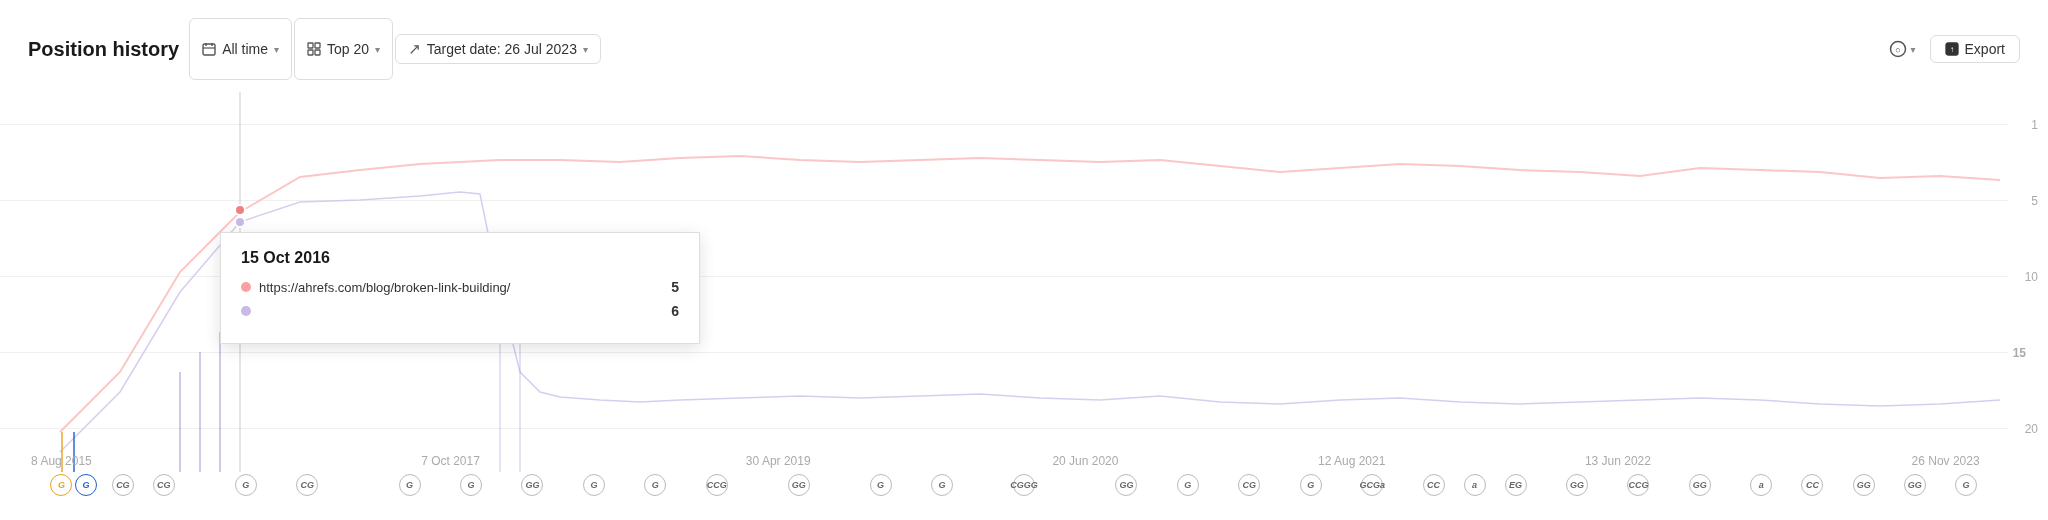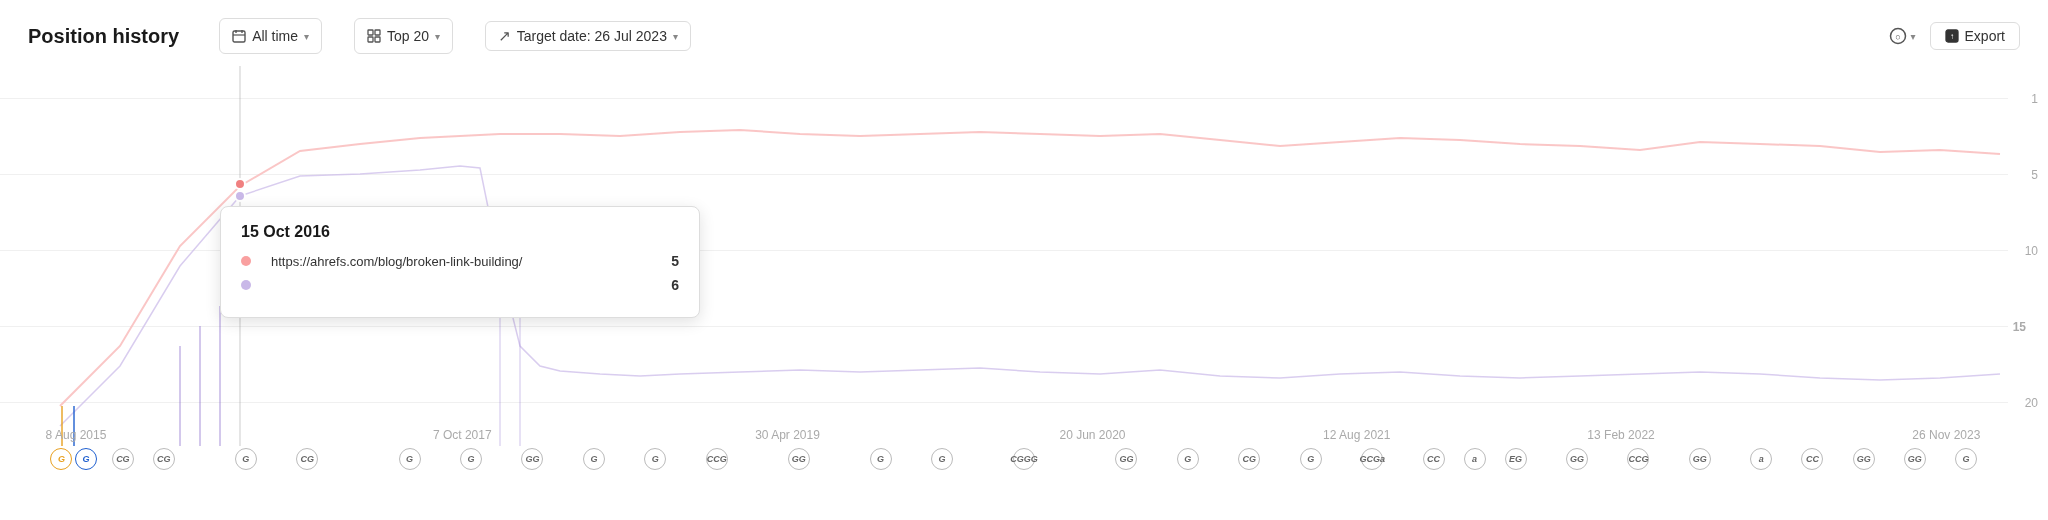--- a/index.html
+++ b/index.html
@@ -9,37 +9,37 @@
       width: 2048px;
       height: 520px;
       overflow: hidden;
       position: relative;
     }
 
     .header {
       display: flex;
       align-items: center;
       padding: 18px 28px 12px 28px;
-      gap: 32px;
+      gap: 2px;
     }
 
     .page-title {
       font-size: 20px;
       font-weight: 700;
       color: #1a1a1a;
       margin-right: 8px;
     }
 
     .filter-btn {
       display: flex;
       align-items: center;
       gap: 6px;
       border: 1px solid #ddd;
       border-radius: 6px;
-      padding: 9px 12px;
+      padding: 22px 12px;
       font-size: 14px;
       color: #333;
       background: #fff;
       cursor: pointer;
       user-select: none;
     }
 
     .target-date-btn {
       display: flex;
       align-items: center;
@@ -100,38 +100,38 @@
       height: 380px;
     }
 
     
     .tooltip {
       position: absolute;
       top: 140px;
       left: 220px;
       background: #fff;
       border: 1px solid #ddd;
-      border-radius: 8px;
+      border-radius: 0;
       padding: 16px 20px;
       box-shadow: 0 4px 16px rgba(0,0,0,0.12);
       width: 480px;
       z-index: 10;
     }
 
     .tooltip-date {
       font-size: 16px;
       font-weight: 700;
       color: #1a1a1a;
       margin-bottom: 12px;
     }
 
     .tooltip-row {
       display: flex;
       align-items: center;
-      gap: 20px;
+      gap: 8px;
       margin-bottom: 8px;
       font-size: 14px;
       color: #333;
     }
 
     .tooltip-dot {
       width: 10px;
       height: 10px;
       border-radius: 50%;
       flex-shrink: 0;
@@ -156,21 +156,20 @@
       color: #aaa;
     }
 
     
     .x-labels {
       position: absolute;
       bottom: 48px;
       left: 0;
       right: 0;
       height: 20px;
-      margin-left: 15px;
     }
 
     .x-label {
       position: absolute;
       font-size: 12px;
       color: #aaa;
       transform: translateX(-50%);
       white-space: nowrap;
     }
 
@@ -316,21 +315,21 @@
       <span class="tooltip-value">6</span>
     </div>
   </div>
 
   <div class="x-labels">
     <span class="x-label" style="left: 3%;">8 Aug 2015</span>
     <span class="x-label" style="left: 22%;">7 Oct 2017</span>
     <span class="x-label" style="left: 38%;">30 Apr 2019</span>
     <span class="x-label" style="left: 53%;">20 Jun 2020</span>
     <span class="x-label" style="left: 66%;">12 Aug 2021</span>
-    <span class="x-label" style="left: 79%;">13 Feb 2022</span>
+    <span class="x-label" style="left: 79%;">13 Jun 2022</span>
     <span class="x-label" style="left: 95%; text-align: right;">26 Nov 2023</span>
   </div>
 
   <div class="events-row">
 
     <div class="event-icon" style="left: 3%; border-color: #e8a020; color: #e8a020;">G</div>
     <div class="event-icon" style="left: 4.2%; border-color: #2060d0; color: #2060d0;">G</div>
 
     <div class="event-icon" style="left: 6%;">CG</div>
     <div class="event-icon" style="left: 8%;">CG</div>

